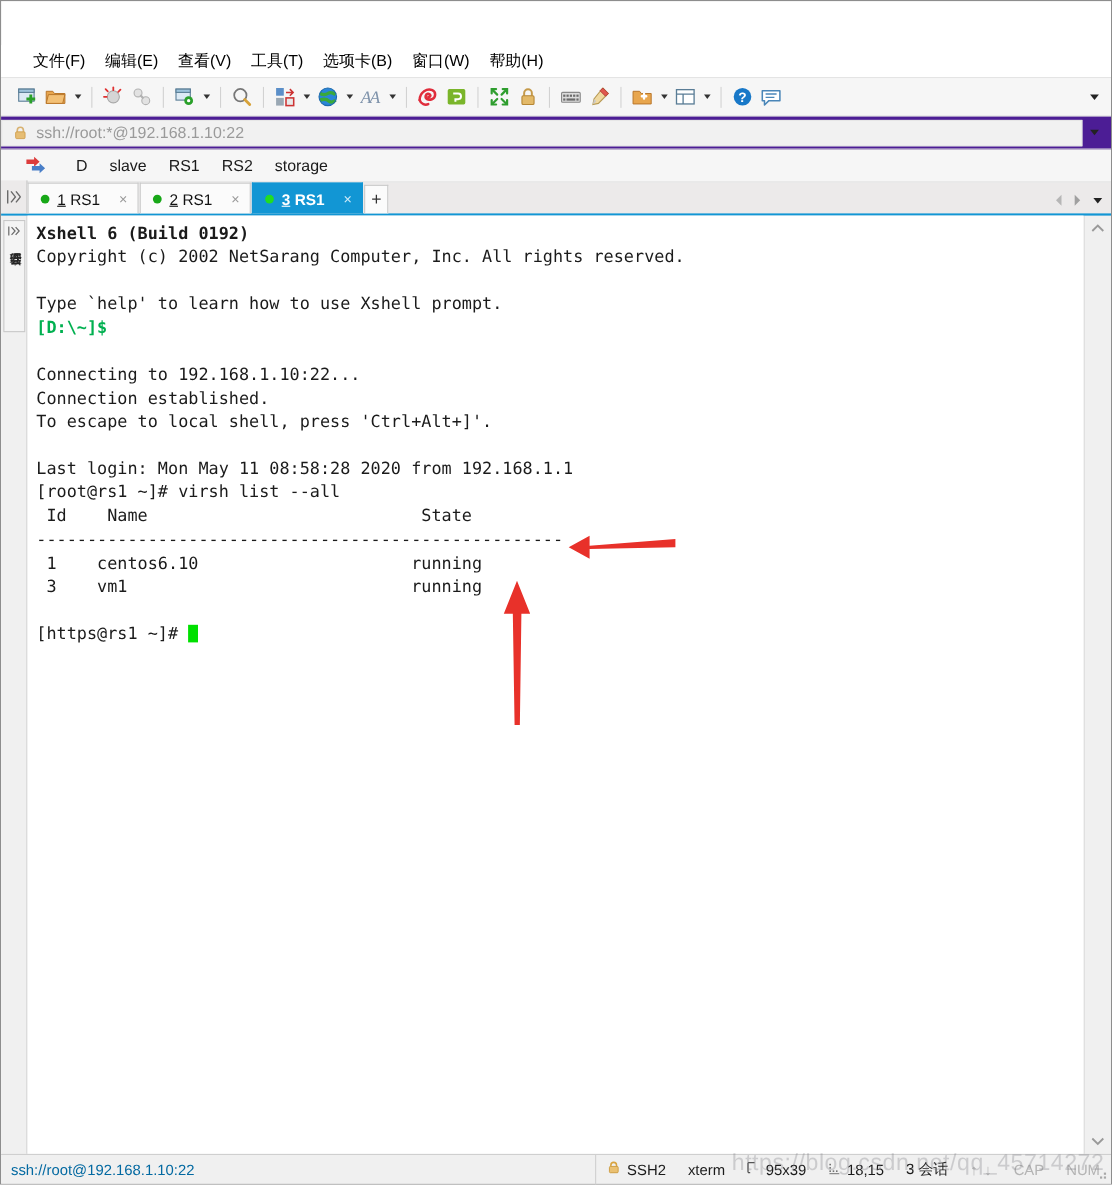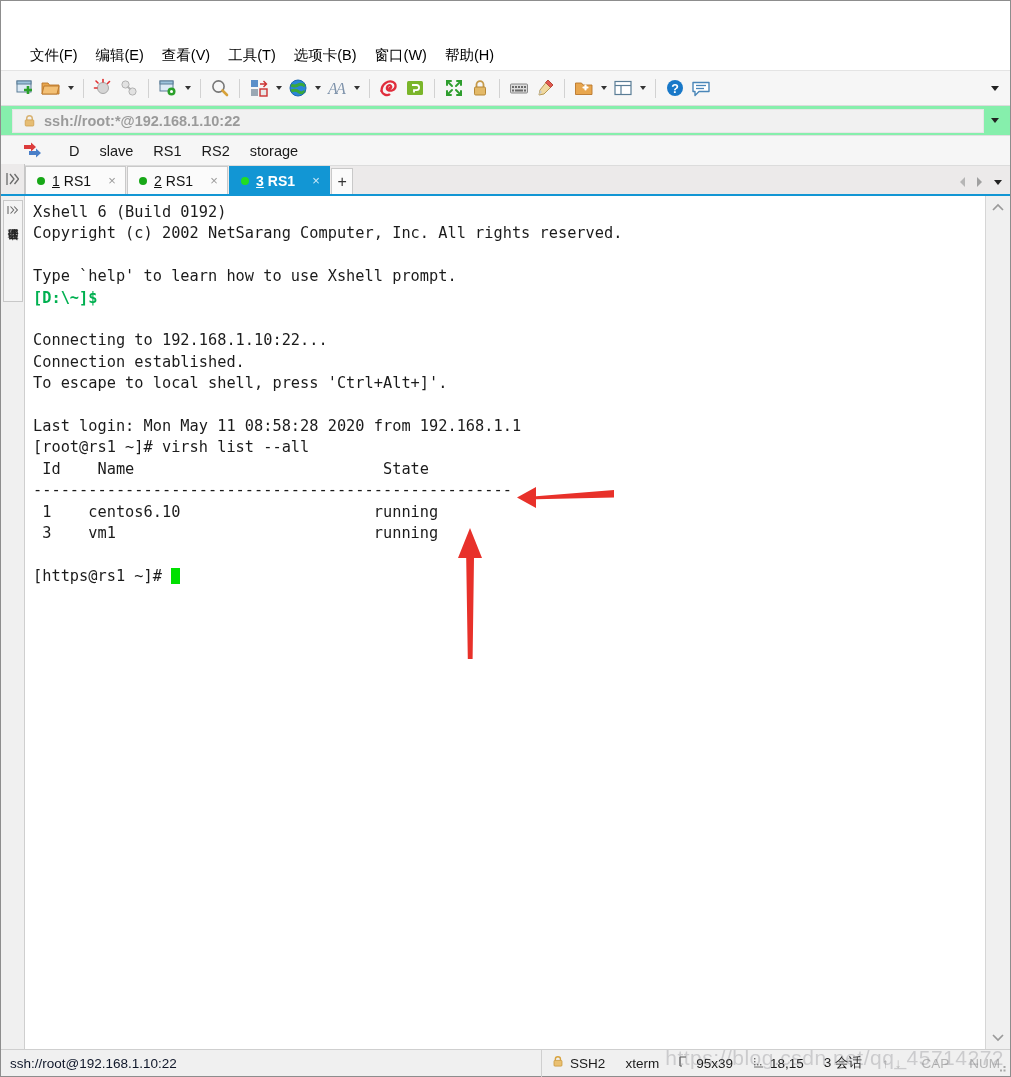--- a/index.html
+++ b/index.html
@@ -109,28 +109,27 @@
   .tb-overflow::after {
     content:"";
     border-left: 4px solid transparent;
     border-right: 4px solid transparent;
     border-top: 5px solid #222;
   }
 
   
   .addressbar {
     height: 30px;
-    background: #86efac;
+    background: #4c1d95;
     border-bottom: 1px solid #e0e0e0;
     display: flex;
     align-items: center;
     flex: 0 0 auto;
     position: relative;
-    padding-left: 11px;
-    font-weight: bold;
+    padding-left: 0;
   }
   .addr-field {
     flex: 1 1 auto;
     height: 24px;
     background: #f1f1f1;
     border: 1px solid #e6e6e6;
     display: flex; align-items: center;
     padding-left: 10px;
     margin-right: 26px;
     color: #9a9a9a;
@@ -276,21 +275,21 @@
   }
   .term-pre {
     margin: 0;
     font-family: "DejaVu Sans Mono", "Liberation Mono", monospace;
     font-size: 15.3px;
     line-height: 21.4px;
     color: #1b1b1b;
     white-space: pre;
     letter-spacing: 0px;
   }
-  .t-bold { font-weight: normal; margin-top: 20px; }
+  .t-bold { font-weight: bold; margin-top: 20px; }
   .t-green { color: #00b050; font-weight: bold; }
   .cursor {
     display: inline-block;
     width: 9px; height: 16px;
     background: #00e000;
     vertical-align: -3px;
   }
 
   
   .ann { position: absolute; pointer-events: none; }
@@ -320,21 +319,21 @@
     font-size: 13.5px;
     color: #1b1b1b;
     position: relative;
   }
   .sb-url {
     width: 626px;
     height: 27px;
     display: flex; align-items: center;
     padding-left: 9px;
     border-right: 1px solid #cfcfcf;
-    color: #0f172a;
+    color: #0369a1;
   }
   .sb-cell {
     display: flex; align-items: center;
     padding: 0 10px;
     gap: 6px;
     white-space: nowrap;
     text-align: center;
   }
   .sb-dim { color: #b4b4b4; }
   .sb-grip {

